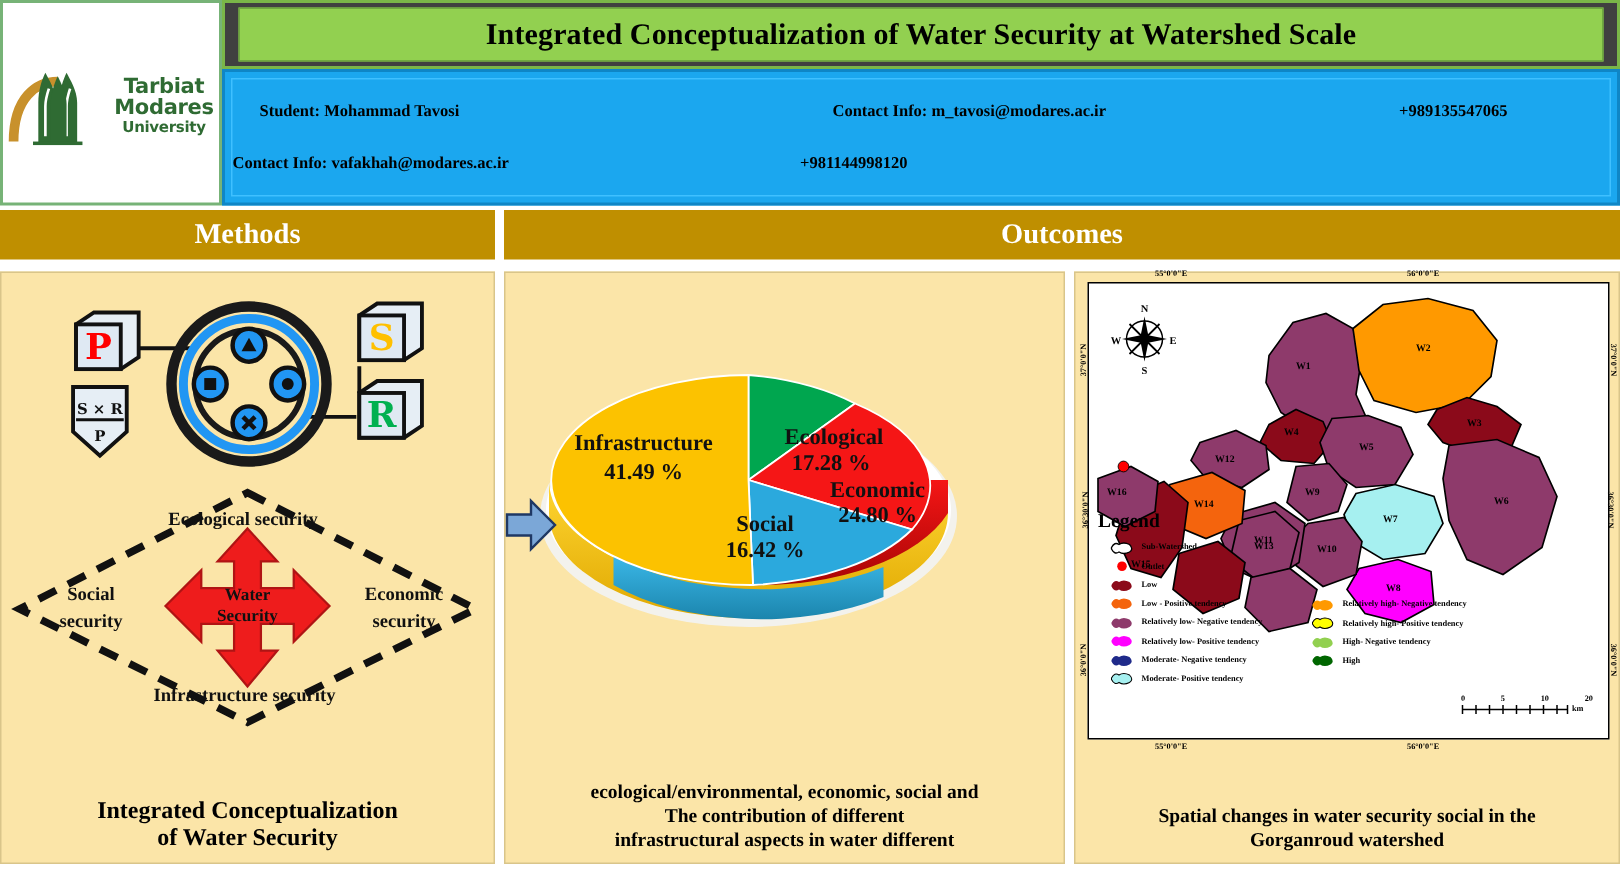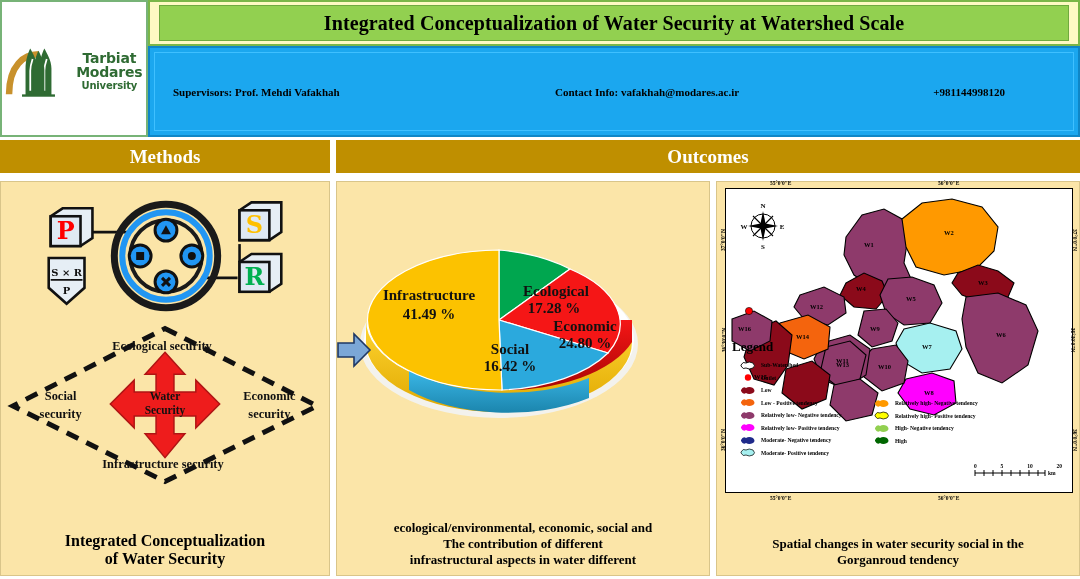--- a/index.html
+++ b/index.html
@@ -29,21 +29,21 @@
     font-weight: bold; color: #2f6b33;
     font-size: 14px; line-height: 14px; text-align: center;
     letter-spacing: -0.2px;
   }
   .logo-text .l2 { font-size: 10px; display:block; }
 
   .header-right { flex: 1; display: flex; flex-direction: column; }
 
   .title-bar {
     height: 46px;
-    background: #fef9c3;
+    background: #404040;
     border: 2px solid #7ab648;
     display: flex; align-items: center; justify-content: center;
   }
   .title-inner {
     width: 98%; height: 36px;
     background: #92d050;
     border: 1px solid #6fa93f;
     display: flex; align-items: center; justify-content: center;
   }
   .title-text {
@@ -168,21 +168,25 @@
   <div class="header-right">
     <div class="title-bar">
       <div class="title-inner">
         <div class="title-text">Integrated Conceptualization of Water Security at Watershed Scale</div>
       </div>
     </div>
 
     <div class="contact-bar">
       <div class="contact-inner">
         <div class="contact-row">
-          <div class="c-name">Supervisors: Prof.  Mehdi Vafakhah</div>
+          <div class="c-name">Student: Mohammad Tavosi</div>
+          <div class="c-info">Contact Info: m_tavosi@modares.ac.ir</div>
+          <div class="c-phone">+989135547065</div>
+        </div>
+        <div class="contact-row">
           <div class="c-info">Contact Info: vafakhah@modares.ac.ir</div>
           <div class="c-phone">+981144998120</div>
         </div>
       </div>
     </div>
   </div>
 </div>
 
 <div class="section-bars">
   <div class="sec sec-methods">
@@ -509,17 +513,17 @@
               </svg>
               <span style="font-size:5.5px; font-weight:bold; margin-left:2px;">km</span>
             </div>
           </div>
 
         </div>
       </div>
     </div>
     <div class="caption caption-sm">
       <div>Spatial changes in water security social in the</div>
-      <div>Gorganroud tendency</div>
+      <div>Gorganroud watershed</div>
     </div>
   </div>
 
 </div>
 
 </body></html>

